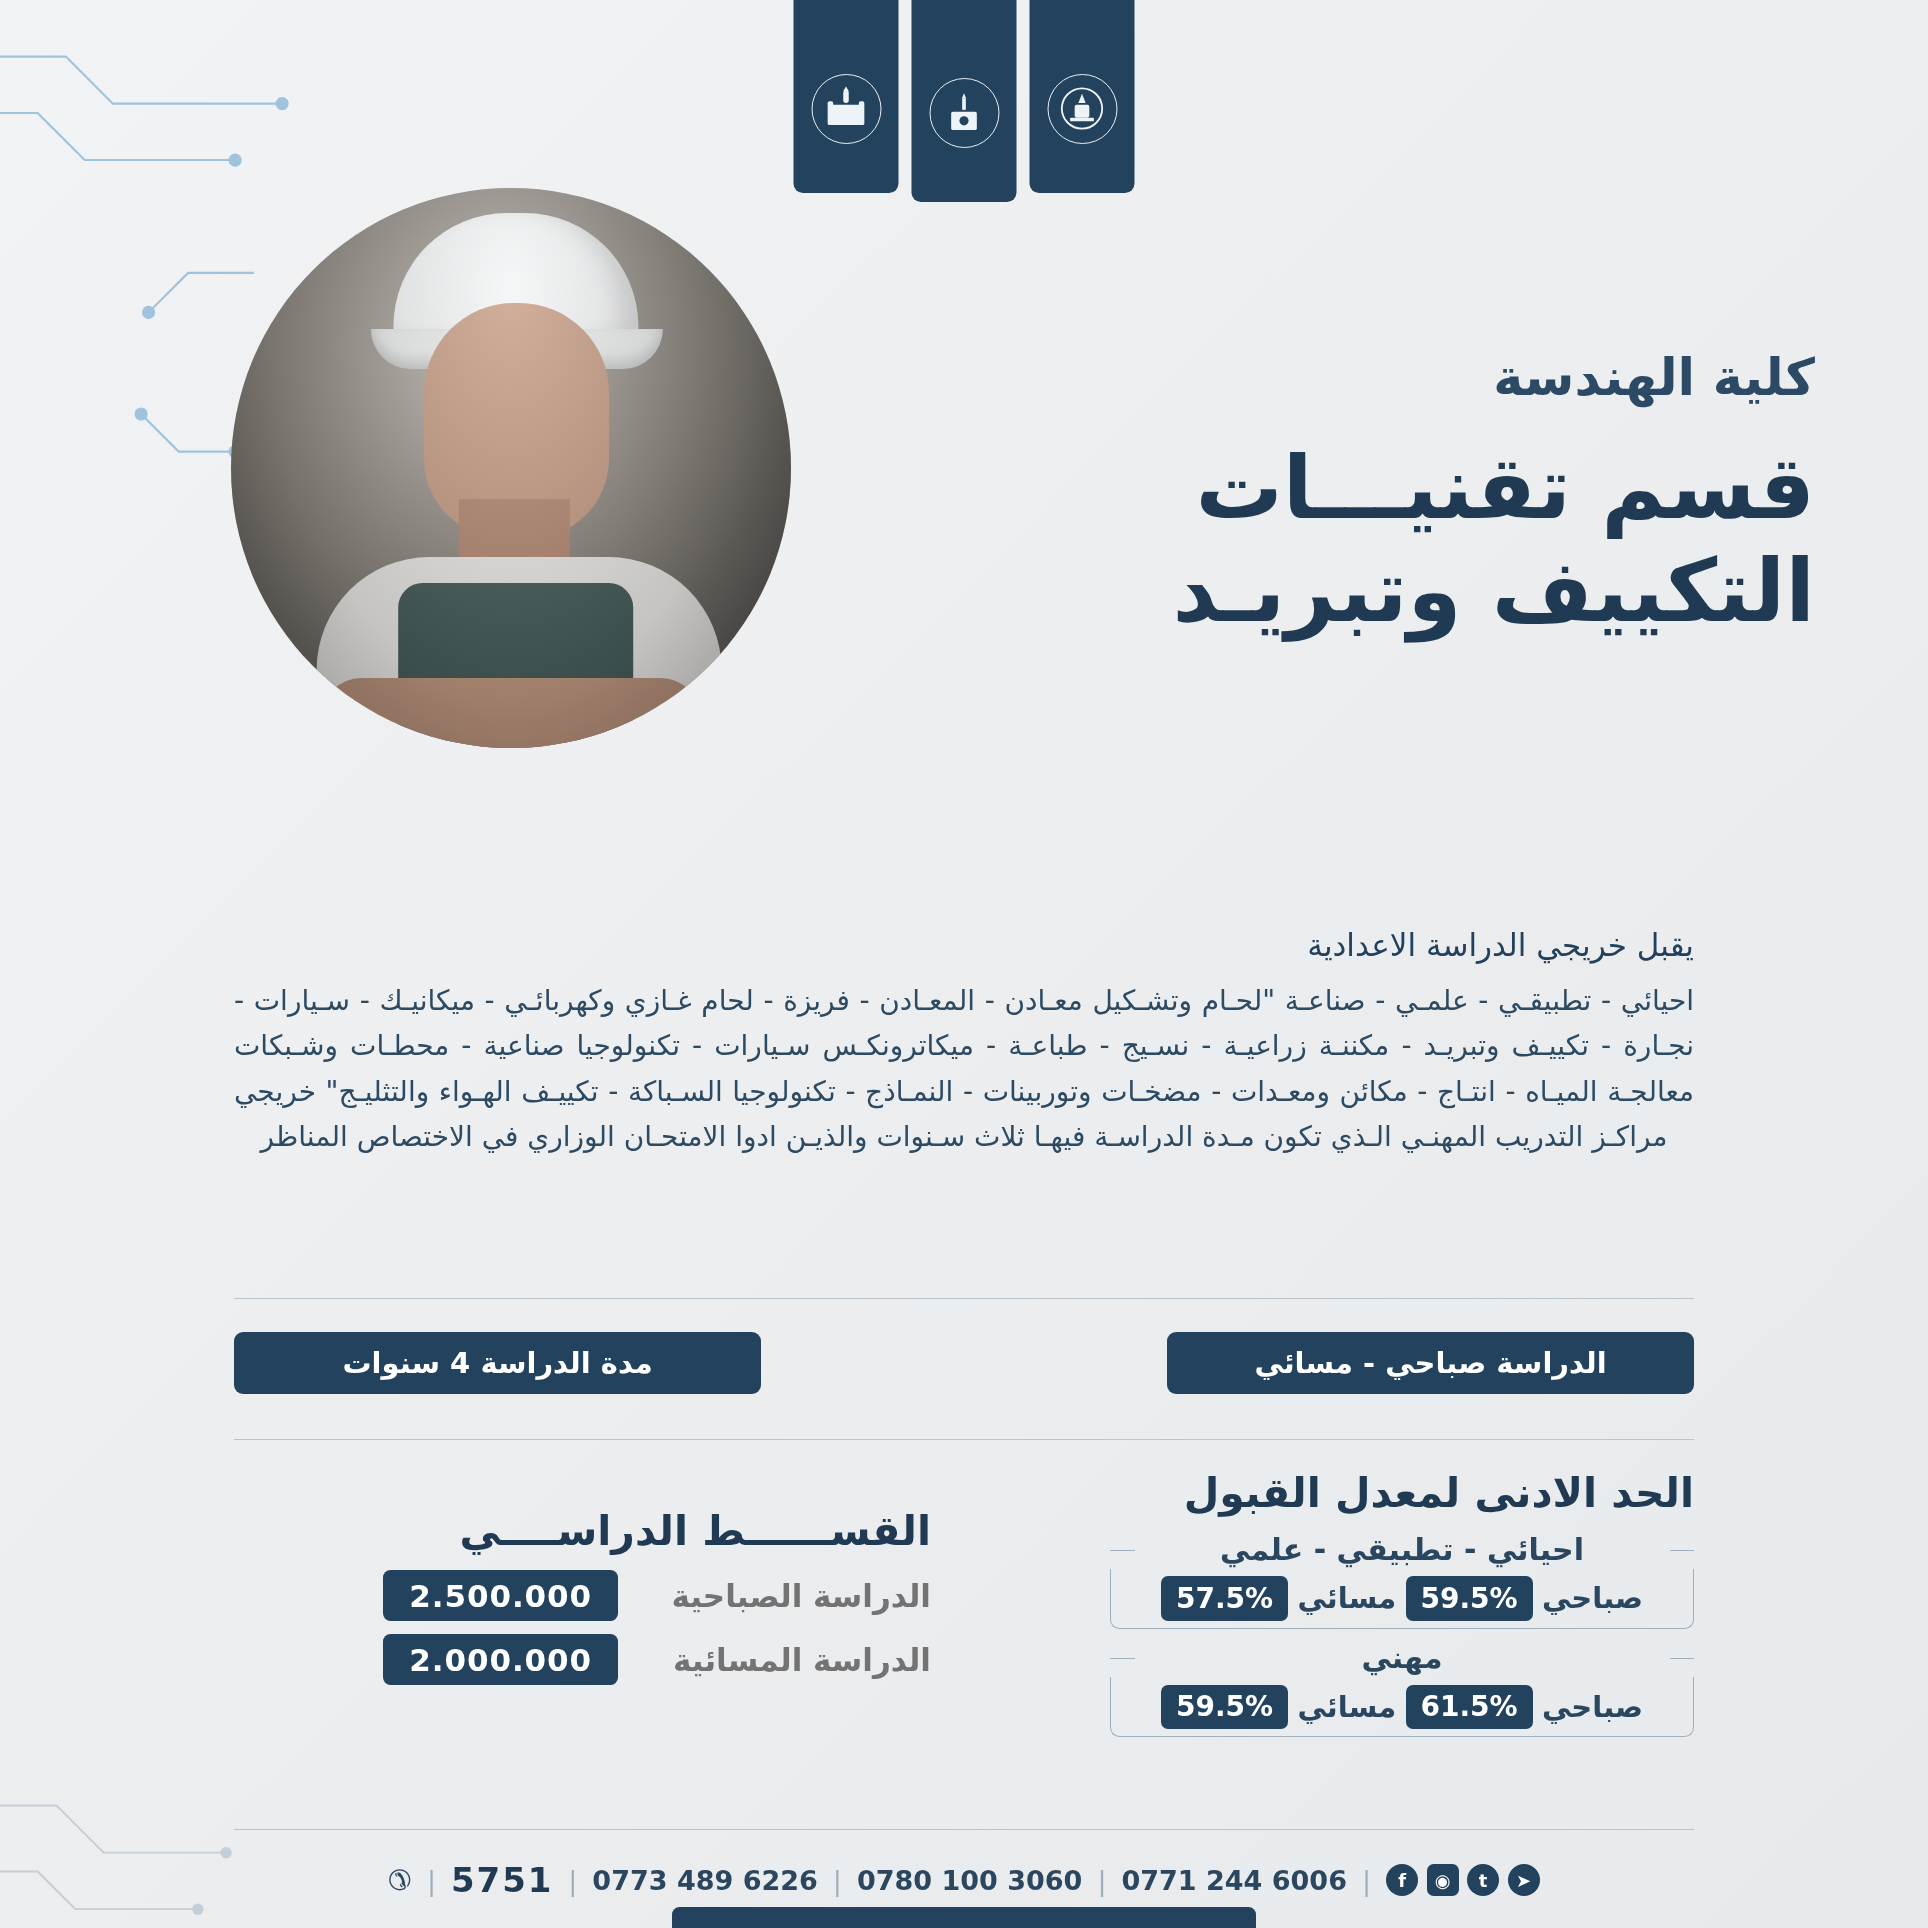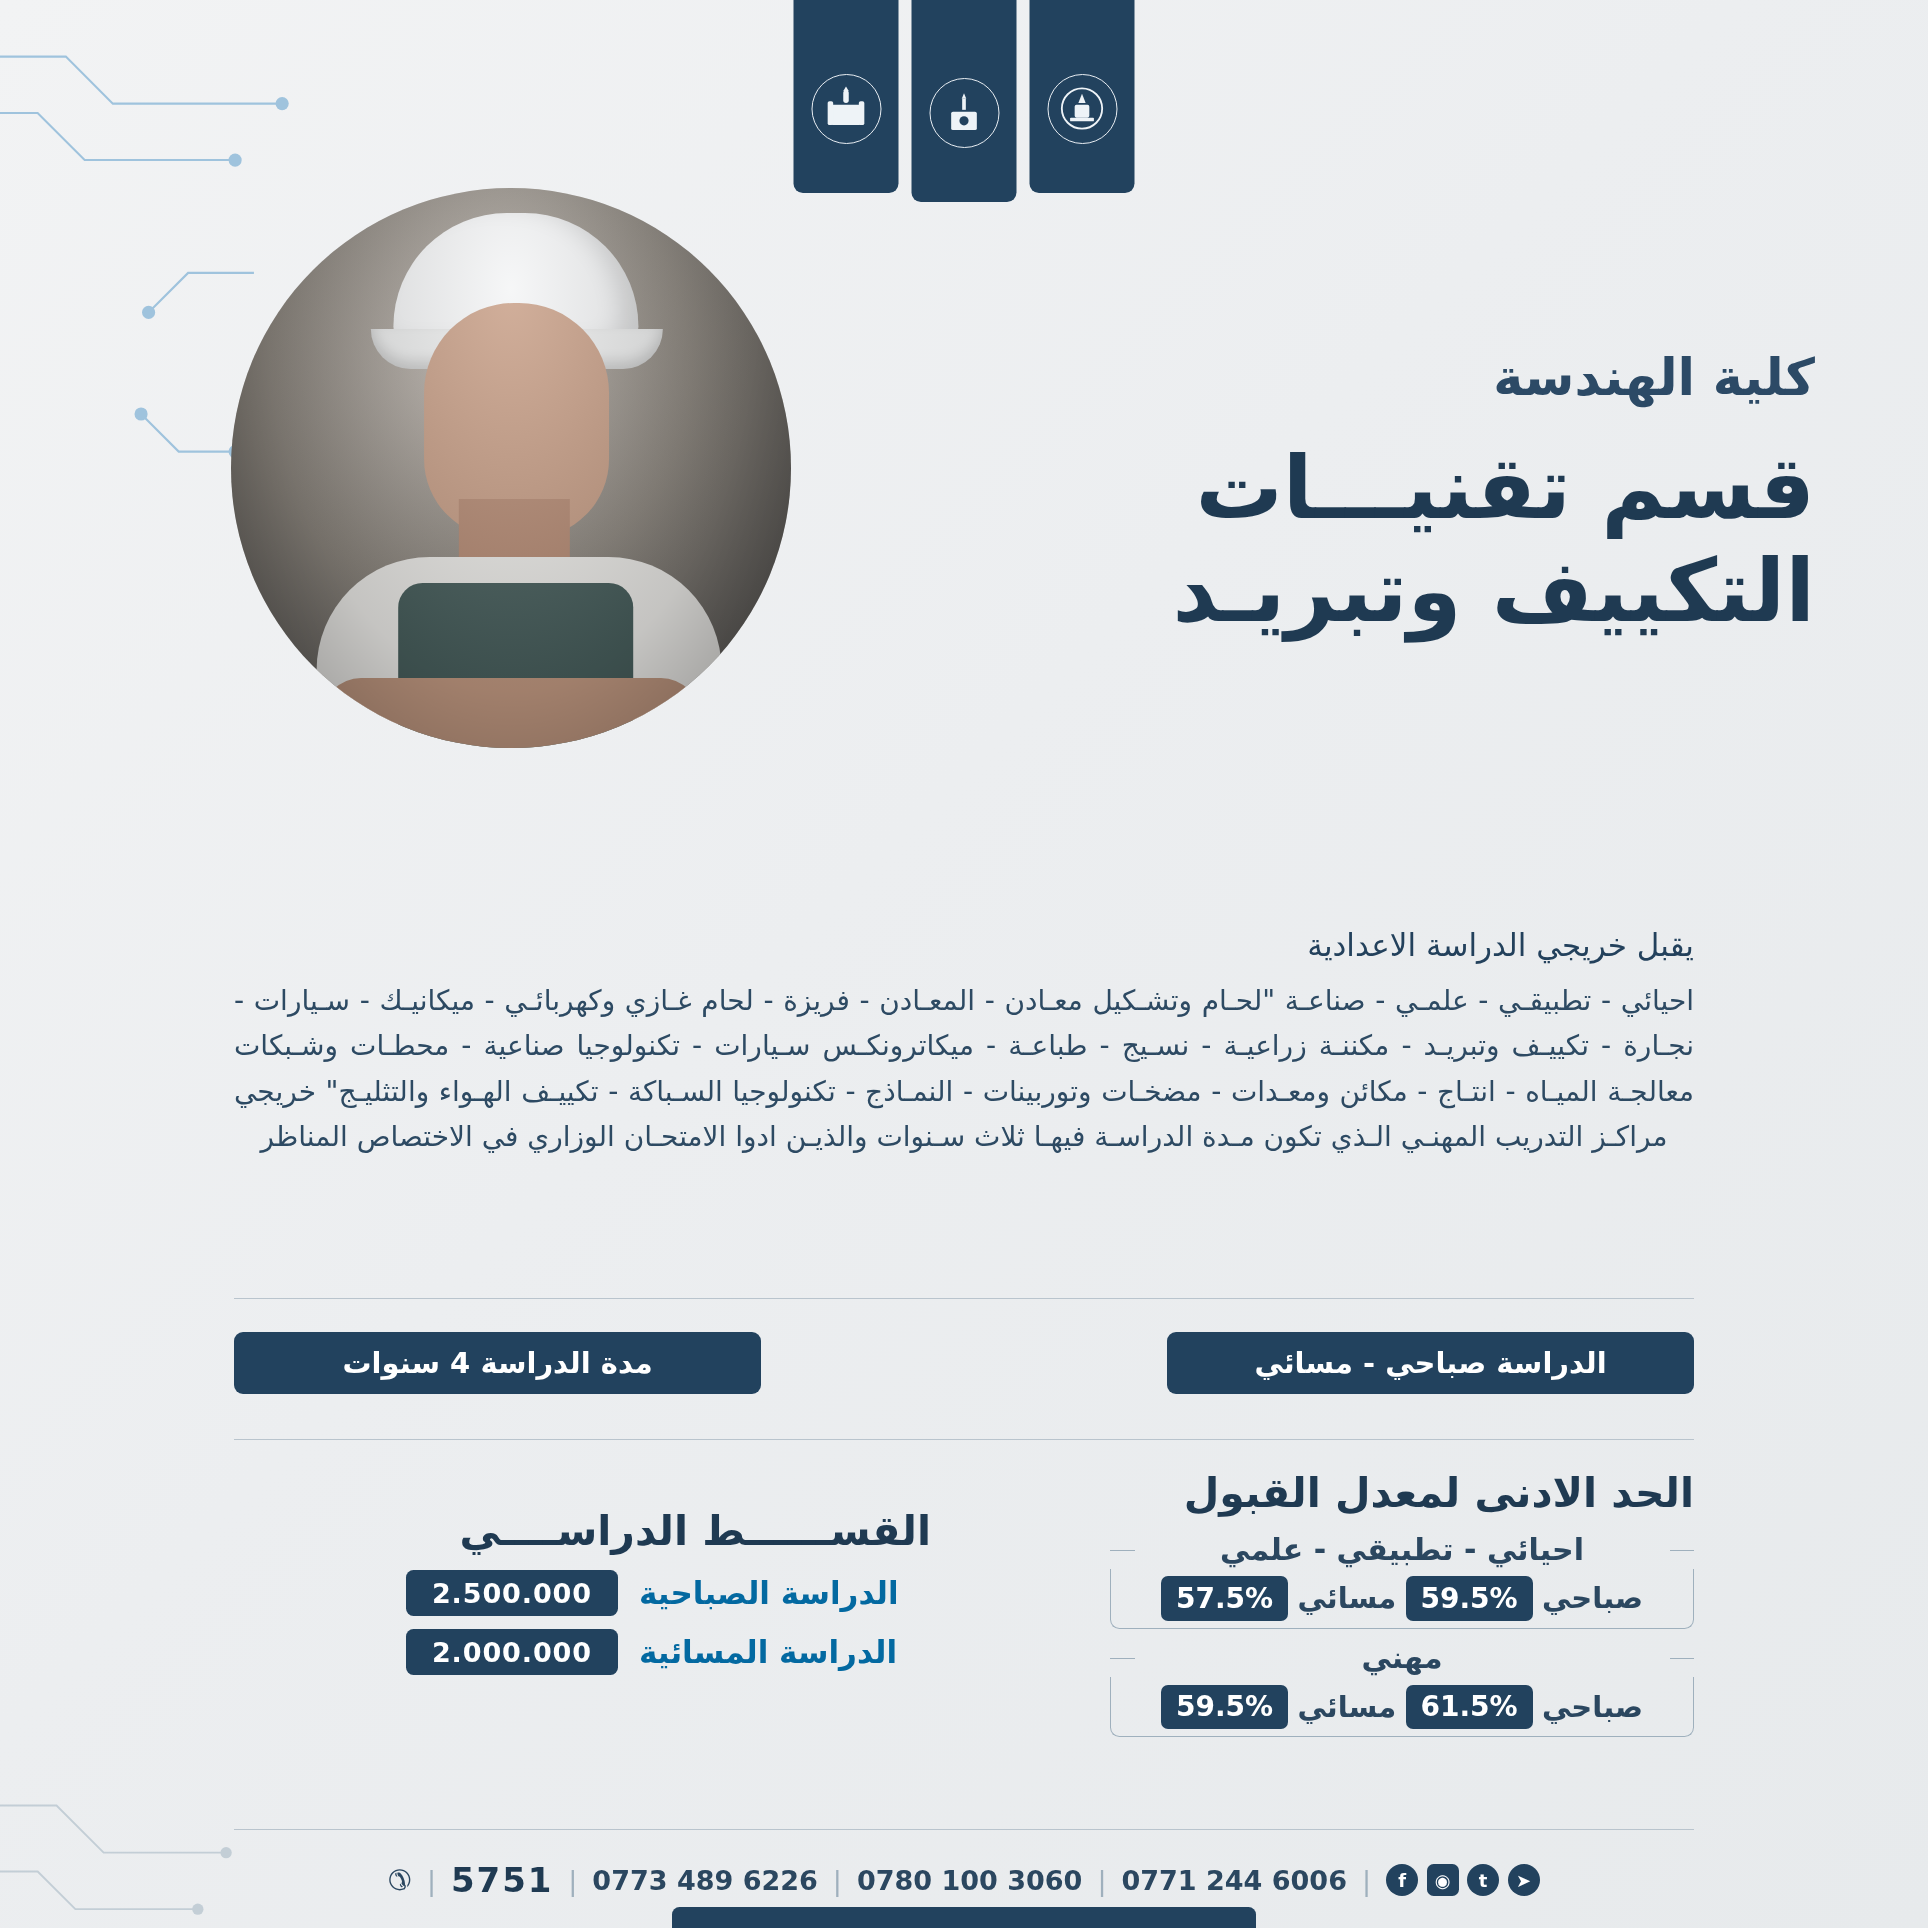--- a/index.html
+++ b/index.html
@@ -281,28 +281,28 @@
   .fee-row {
     display: flex;
     align-items: center;
     justify-content: flex-start;
     gap: 21px;
     margin-top: 13px;
   }
   .fee-label {
     font-size: 31px;
     font-weight: 600;
-    color: #0369a1;
+    color: #737373;
     min-width: 292px;
-    text-align: left;
+    text-align: right;
   }
   .fee-amount {
     background: #22425e;
     color: #fff;
-    font-size: 27px;
+    font-size: 31px;
     font-weight: 700;
     border-radius: 7.5px;
     padding: 7.5px 26px;
     letter-spacing: 0.9px;
   }
 
   
   .footer {
     position: absolute;
     top: 1860px;

